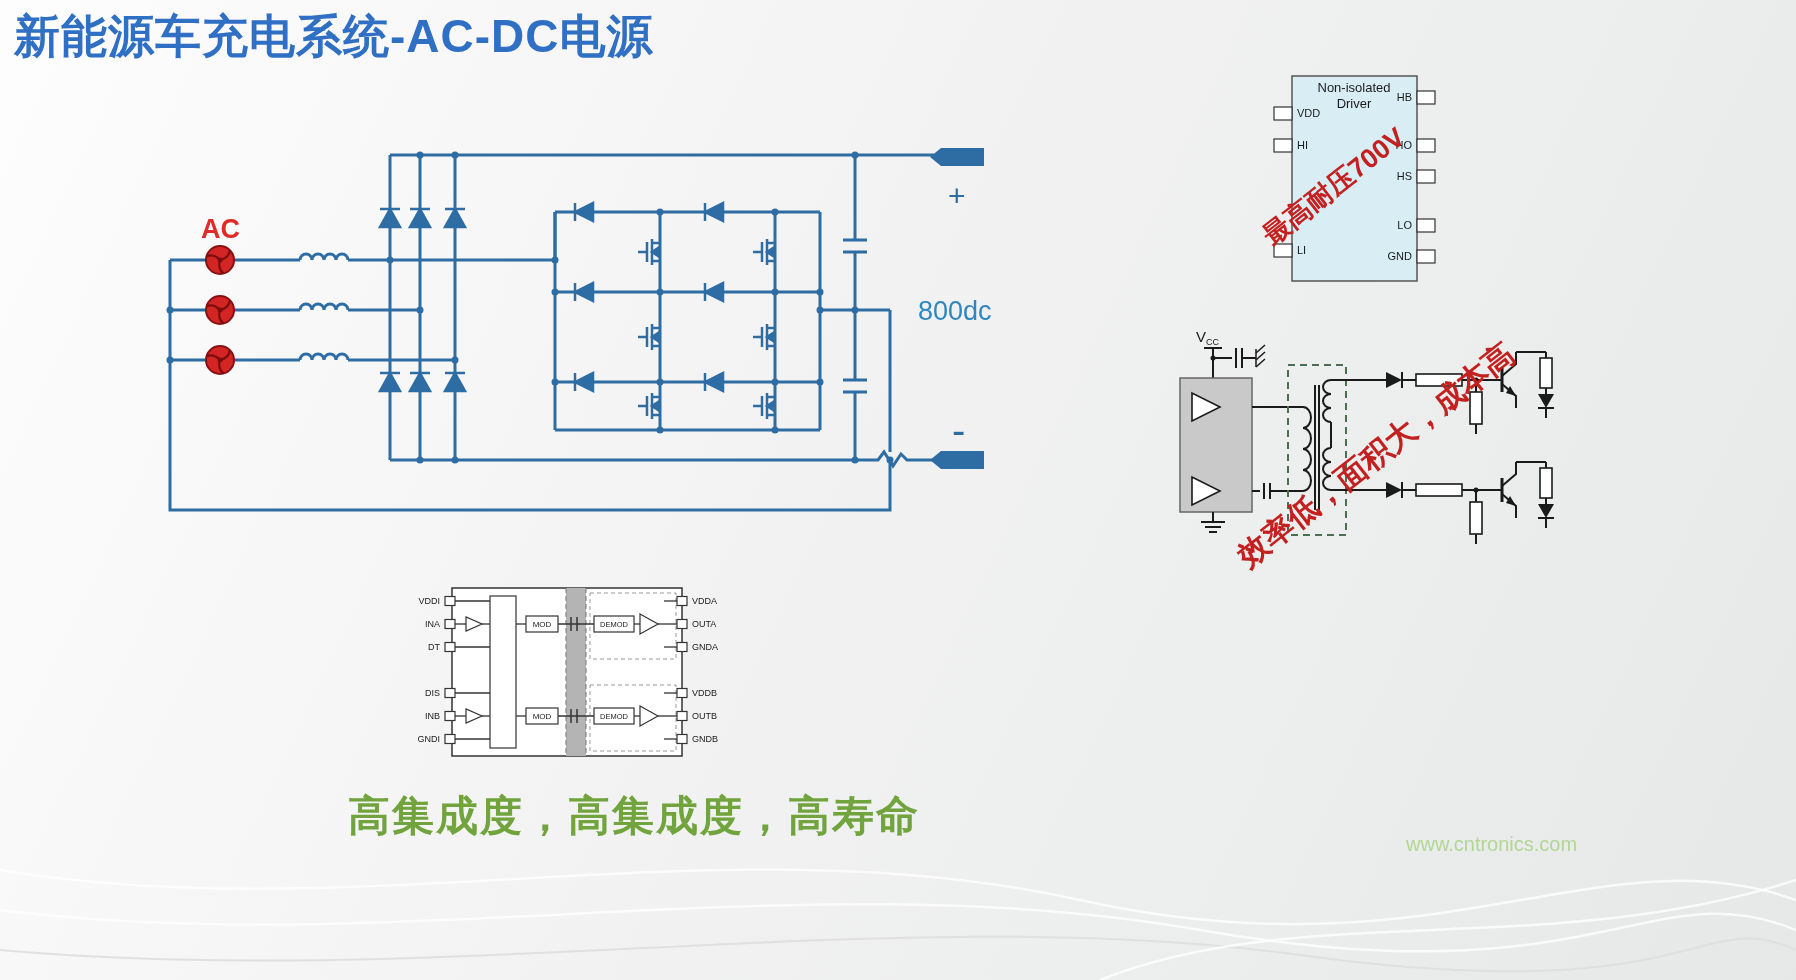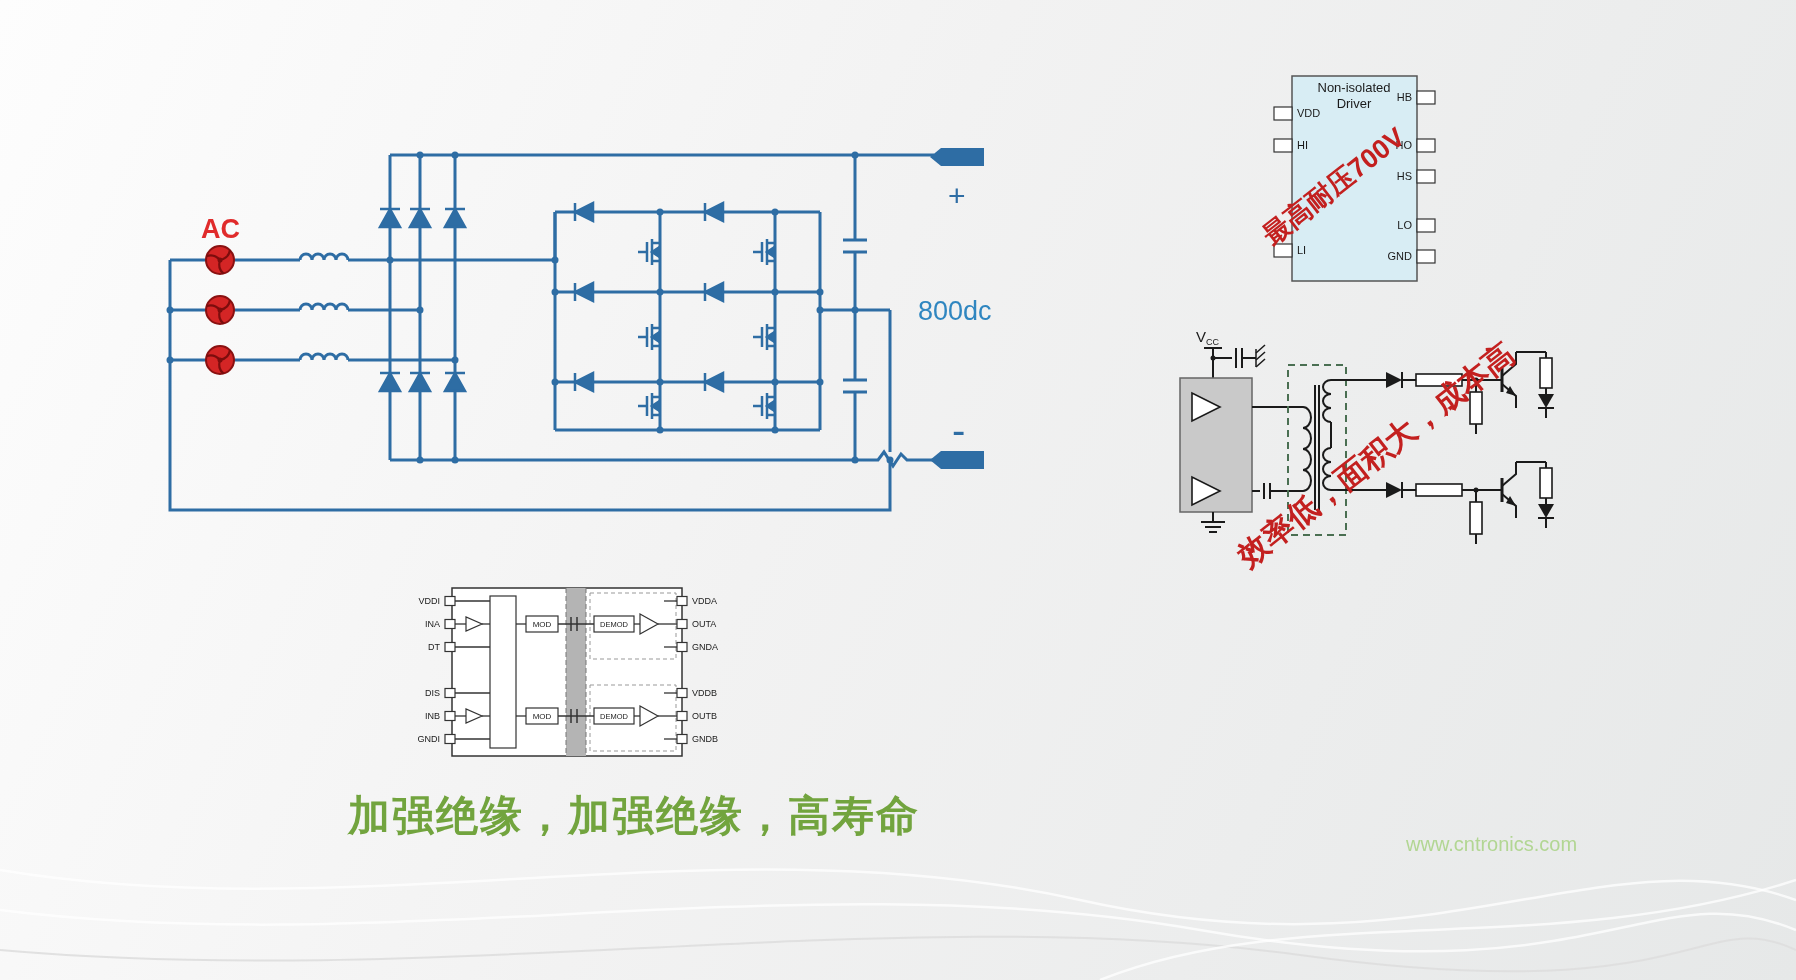--- a/index.html
+++ b/index.html
@@ -32,21 +32,22 @@
   .annot{font-weight:bold;font-size:27px}
   .annot2{font-weight:bold;font-size:31px}
   .swoosh{fill:none;stroke:#ffffff;stroke-width:2.5;opacity:.75}
   .swoosh2{fill:none;stroke:#dedede;stroke-width:2;opacity:.9}
 </style>
 </head>
 <body>
 
 <div class="slide">
 
-  <div class="footer-text">加强绝缘，加强绝缘，高寿命</div>
+  <h1 class="page-title">新能源车充电系统-AC-DC电源</h1>
+  <div class="footer-text">高集成度，高集成度，高寿命</div>
   <div class="watermark">www.cntronics.com</div>
 
   <svg class="stage" width="1796" height="980" viewBox="0 0 1796 980">
     <defs>
       <g id="dup">
         <line x1="-10" y1="-9" x2="10" y2="-9"></line>
         <polygon points="0,-9 -10,9 10,9"></polygon>
       </g>
       <g id="dleft">
         <line x1="0" y1="-9" x2="0" y2="9"></line>

